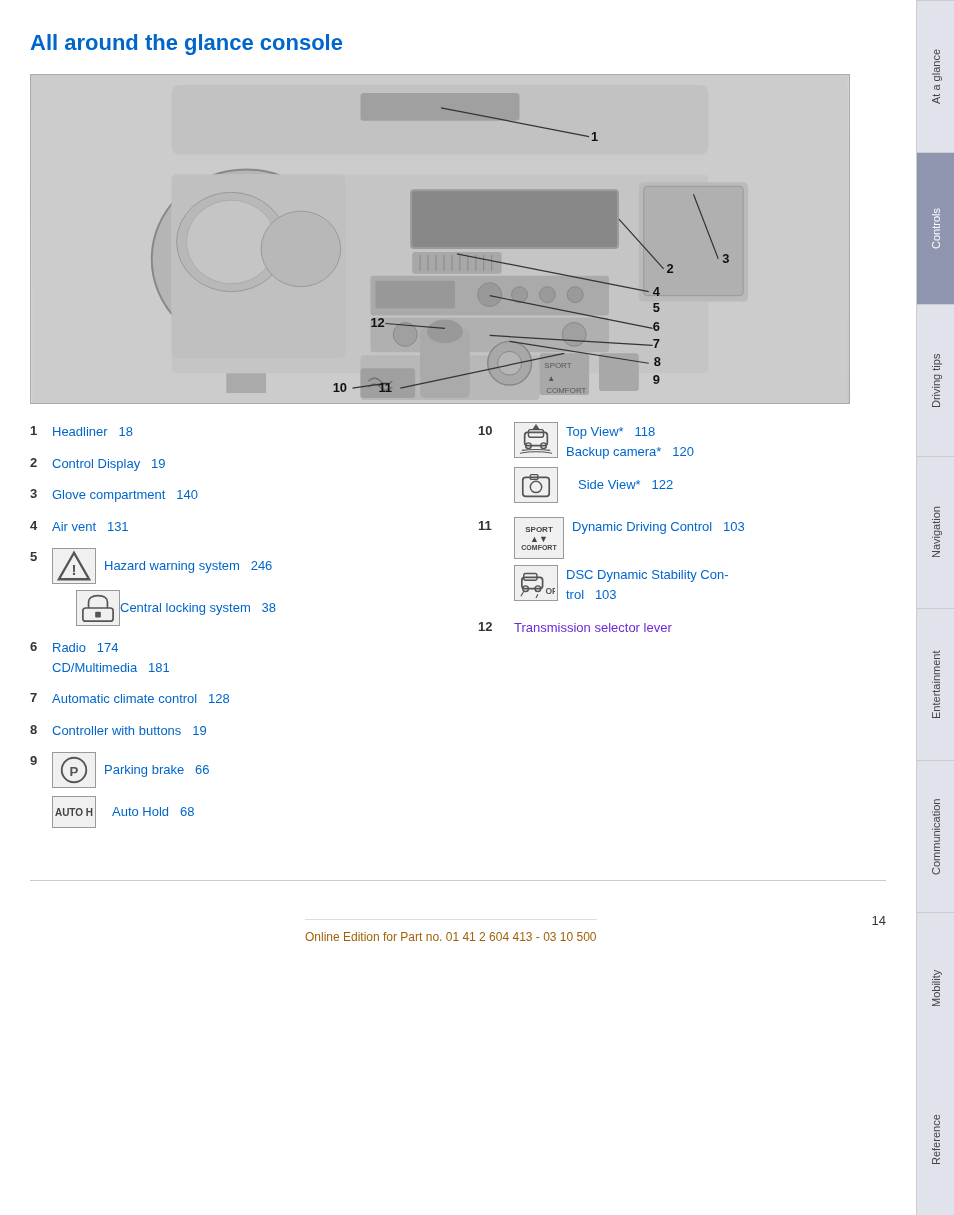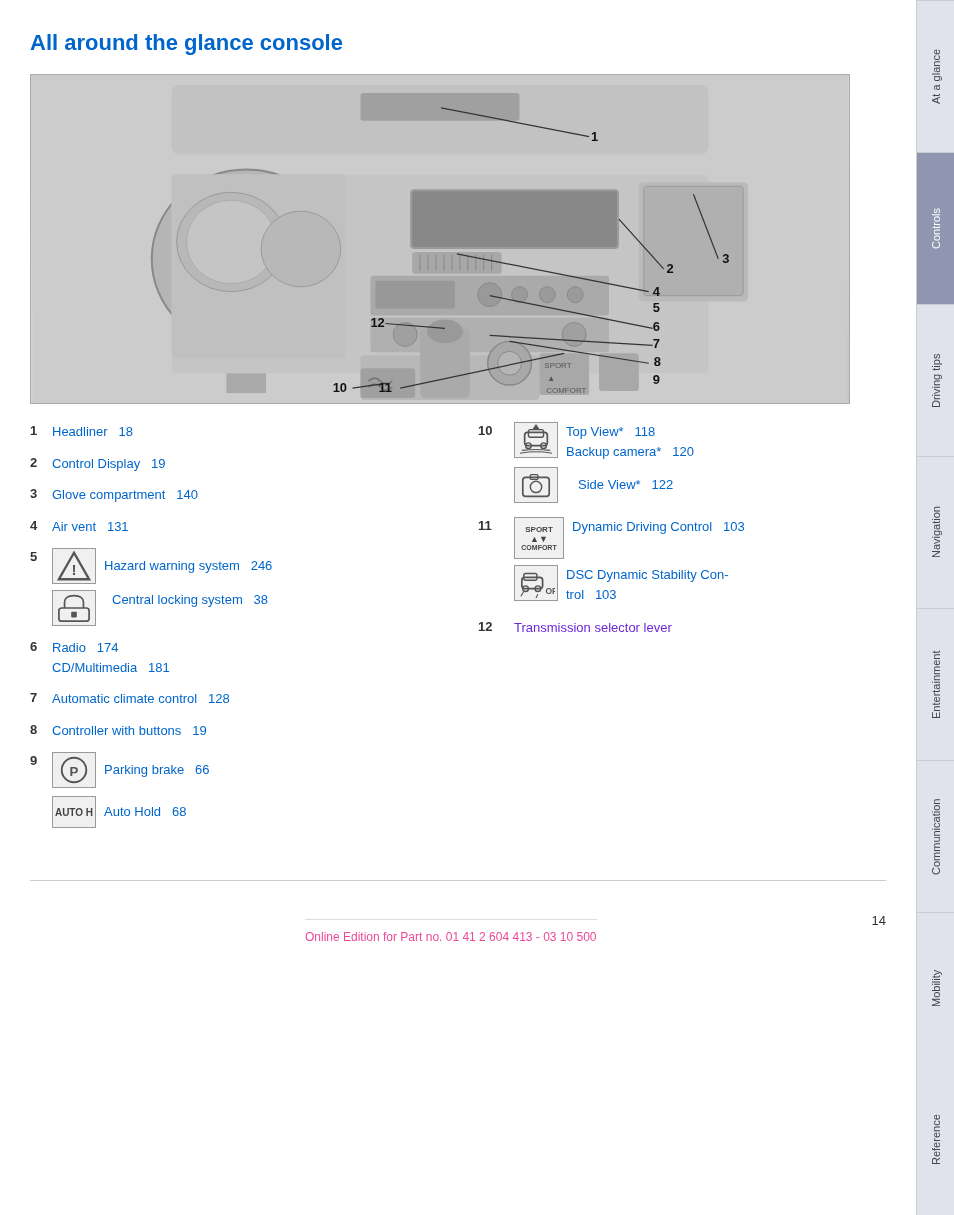--- a/index.html
+++ b/index.html
@@ -91,21 +91,21 @@
     }
 
     .right-item-text {
       display: flex;
       flex-direction: column;
     }
 
     
     .bottom-bar {
       text-align: center;
-      color: #ec4899;
+      color: #a16207;
       font-size: 12px;
       margin-top: 30px;
       padding-top: 10px;
       border-top: 1px solid #ddd;
     }
 
     
     .page-number {
       font-size: 13px;
       color: #333;
@@ -358,21 +358,21 @@
             <div class="icon-box">
               <svg viewBox="0 0 40 36" width="38" height="34">
                 <polygon points="20,4 36,32 4,32" fill="none" stroke="#555" stroke-width="2.5"></polygon>
                 <text x="20" y="28" text-anchor="middle" font-size="16" fill="#555" font-weight="bold">!</text>
               </svg>
             </div>
             <a class="item-link">Hazard warning system &nbsp; 246</a>
           </div>
         </div>
         <div style="display:flex; align-items:flex-start; padding-left:22px;">
-          <div style="display:flex; gap:16px;">
+          <div style="display:flex; align-items:center; gap:0;margin-left:24px;">
             <div class="icon-box">
               <svg viewBox="0 0 40 36" width="38" height="34">
 
                 <rect x="4" y="18" width="32" height="14" rx="3" fill="none" stroke="#555" stroke-width="1.8"></rect>
                 <path d="M10,18 L10,12 Q10,5 20,5 Q30,5 30,12 L30,18" fill="none" stroke="#555" stroke-width="1.8"></path>
                 <rect x="17" y="22" width="6" height="6" rx="1" fill="#555"></rect>
               </svg>
             </div>
             <a class="item-link">Central locking system &nbsp; 38</a>
           </div>
@@ -414,21 +414,21 @@
             <div class="icon-box">
               <svg viewBox="0 0 40 36" width="38" height="34">
                 <circle cx="20" cy="18" r="13" fill="none" stroke="#555" stroke-width="2"></circle>
                 <text x="20" y="24" text-anchor="middle" font-size="14" fill="#555" font-weight="bold">P</text>
               </svg>
             </div>
             <a class="item-link">Parking brake &nbsp; 66</a>
           </div>
         </div>
         <div style="display:flex; align-items:flex-start; padding-left:22px;">
-          <div style="display:flex; align-items:center; gap:8px;justify-content:space-between;">
+          <div style="display:flex; align-items:center; gap:16px;justify-content:space-between;">
             <div class="icon-box-small">
               <span style="font-size:10px; color:#444; font-weight:bold; letter-spacing:0">AUTO H</span>
             </div>
             <a class="item-link">Auto Hold &nbsp; 68</a>
           </div>
         </div>
       </div>
 
     </div>
 

